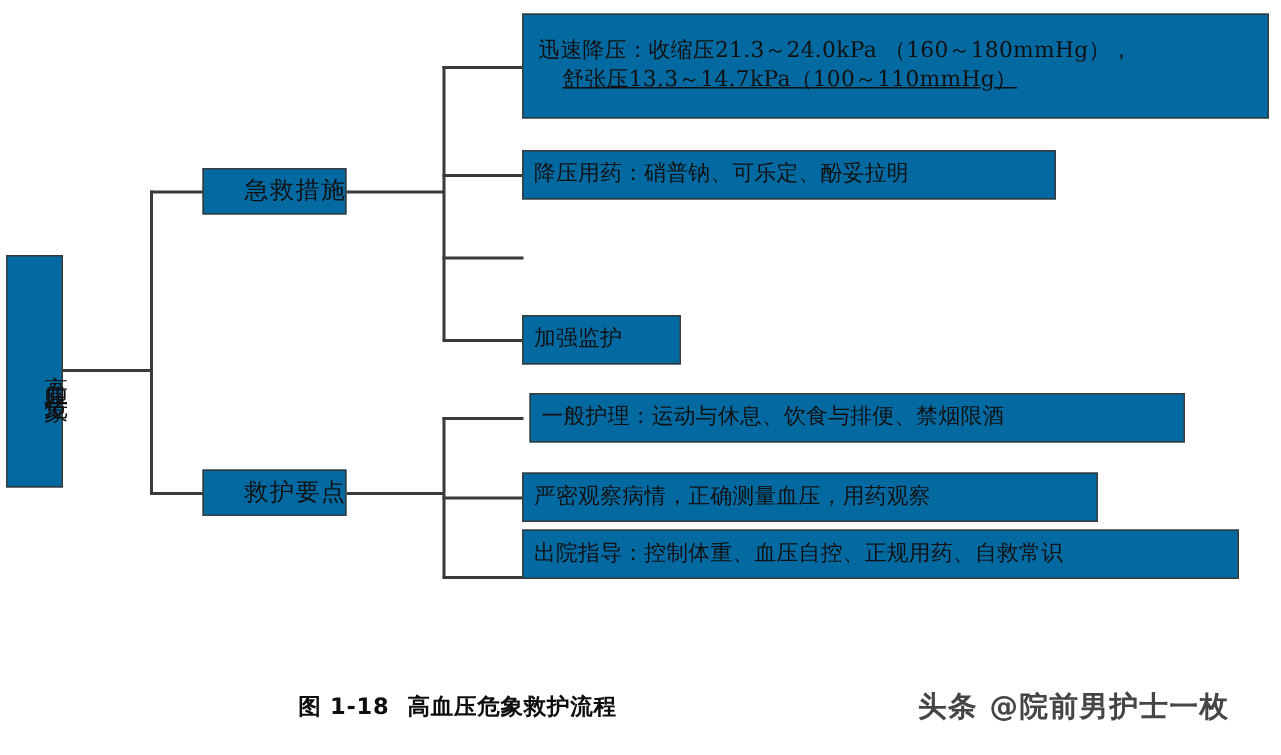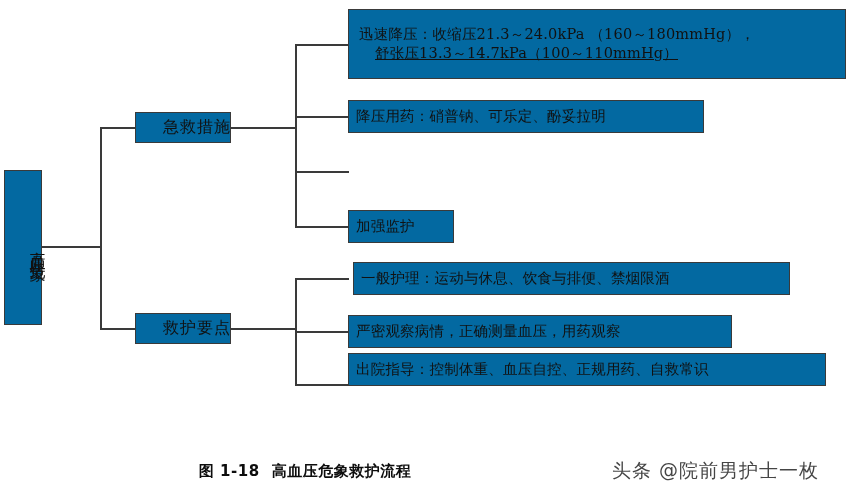--- a/index.html
+++ b/index.html
@@ -113,21 +113,21 @@
     margin-top: 12px;
   }
   #caption .fignum { margin-right: 12px; }
 
   #watermark {
     position: absolute;
     left: 612px;
     top: 458px;
     font-family: "DejaVu Sans", "Liberation Sans", sans-serif;
     font-size: 19px;
-    font-weight: normal;
+    font-weight: bold;
     color: #2c2c2c;
     letter-spacing: 1px;
     opacity: 0.88;
     white-space: nowrap;
   }
 </style>
 </head>
 <body>
 
 <div id="canvas">

